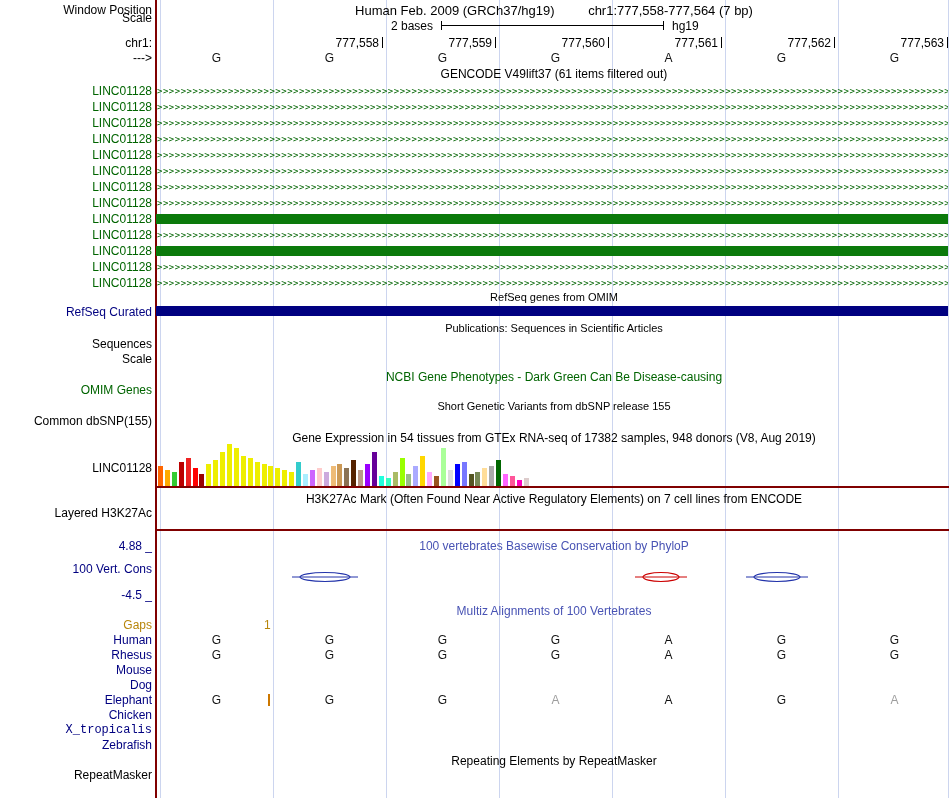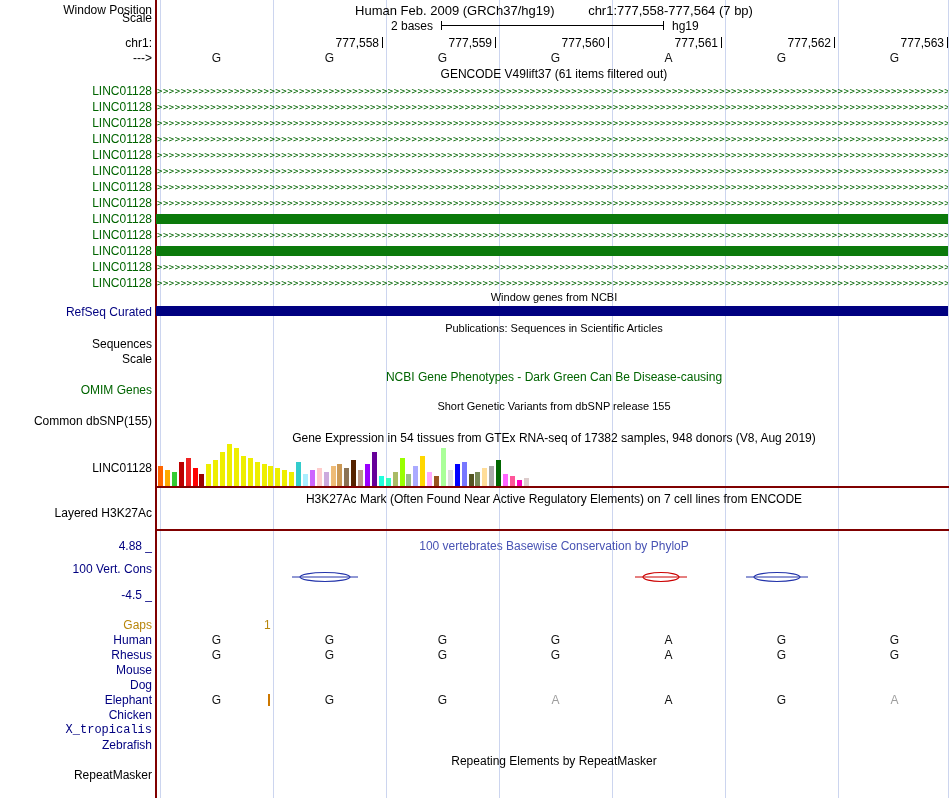--- a/index.html
+++ b/index.html
@@ -61,21 +61,21 @@
   <span id="scaleval">2 bases</span>
   <div id="scalebar"></div>
   <span id="hg19">hg19</span>
 
   <span class="lab" style="top:36px">chr1:</span>
 
   <span class="lab" style="top:51px">---&gt;</span>
 
   <div class="ctr title12" style="top:67px">GENCODE V49lift37 (61 items filtered out)</div>
 
-  <div class="ctr title11" style="top:291px">Window genes from NCBI</div>
+  <div class="ctr title11" style="top:291px">RefSeq genes from OMIM</div>
   <span class="lab navy" style="top:305px">RefSeq Curated</span>
   <div id="refseqbar"></div>
 
   <div class="ctr title11" style="top:322px">Publications: Sequences in Scientific Articles</div>
   <span class="lab" style="top:337px">Sequences</span>
   <span class="lab" style="top:352px">Scale</span>
 
   <div class="ctr title12 green" style="top:370px">NCBI Gene Phenotypes - Dark Green Can Be Disease-causing</div>
   <span class="lab green" style="top:383px">OMIM Genes</span>
 
@@ -96,20 +96,21 @@
   <span class="lab navy" style="top:588px">-4.5 _</span>
   <svg id="conssvg">
       <line x1="292" y1="11" x2="358" y2="11" stroke="#2233aa" stroke-width="1"></line>
       <ellipse cx="325" cy="11" rx="25" ry="4.5" fill="none" stroke="#2233aa" stroke-width="1.2"></ellipse>
       <line x1="635" y1="11" x2="687" y2="11" stroke="#cc0000" stroke-width="1"></line>
       <ellipse cx="661" cy="11" rx="18" ry="4.5" fill="none" stroke="#cc0000" stroke-width="1.2"></ellipse>
       <line x1="746" y1="11" x2="808" y2="11" stroke="#2233aa" stroke-width="1"></line>
       <ellipse cx="777" cy="11" rx="23" ry="4.5" fill="none" stroke="#2233aa" stroke-width="1.2"></ellipse>
     </svg>
 
+  <div class="ctr title12 blue" style="top:604px">Multiz Alignments of 100 Vertebrates</div>
   <span class="lab orange" style="top:618px">Gaps</span>
   <span id="gapcount" class="orange">1</span>
 
   <div class="ctr title12" style="top:754px">Repeating Elements by RepeatMasker</div>
   <span class="lab" style="top:768px">RepeatMasker</span>
 <span class="ticklab" style="top: 36px; right: 571px;">777,558</span>
     <div class="tickmark" style="left: 382px;"></div>
     <span class="ticklab" style="top: 36px; right: 458px;">777,559</span>
     <div class="tickmark" style="left: 495px;"></div>
     <span class="ticklab" style="top: 36px; right: 345px;">777,560</span>

